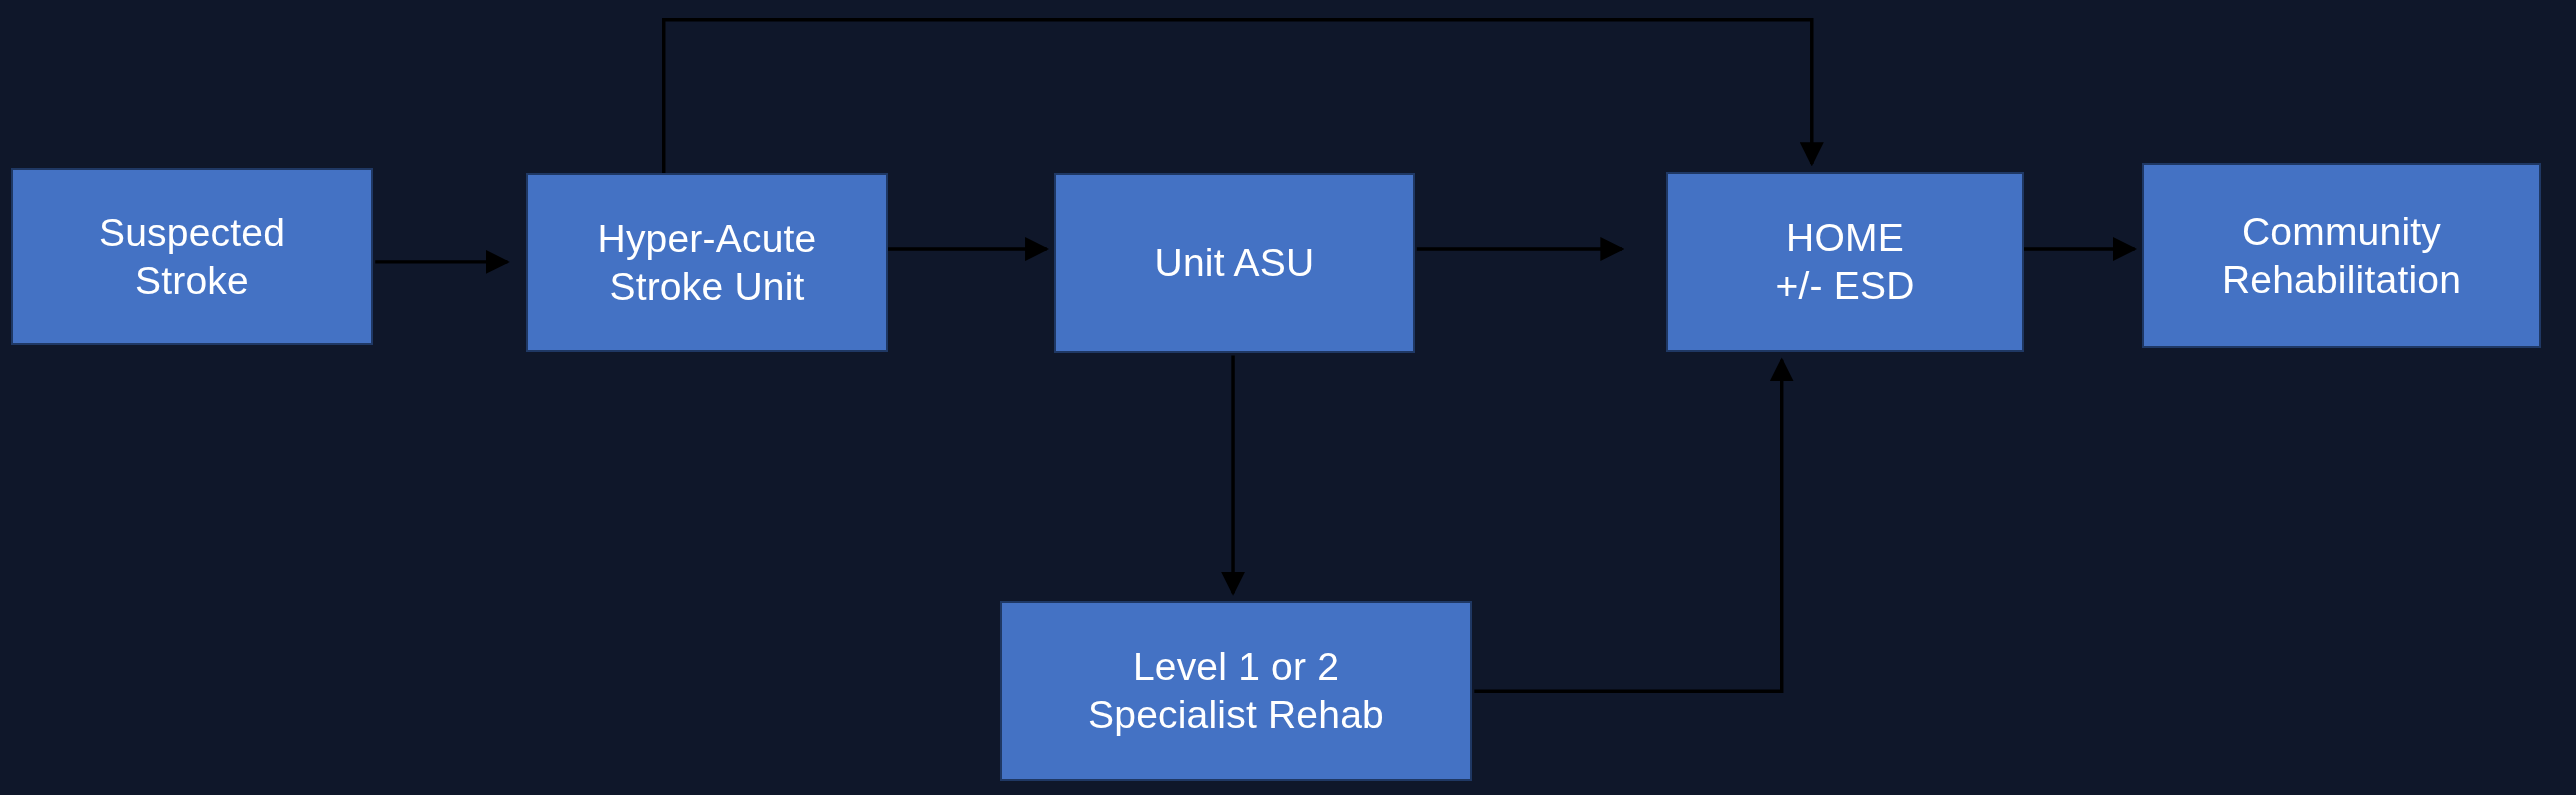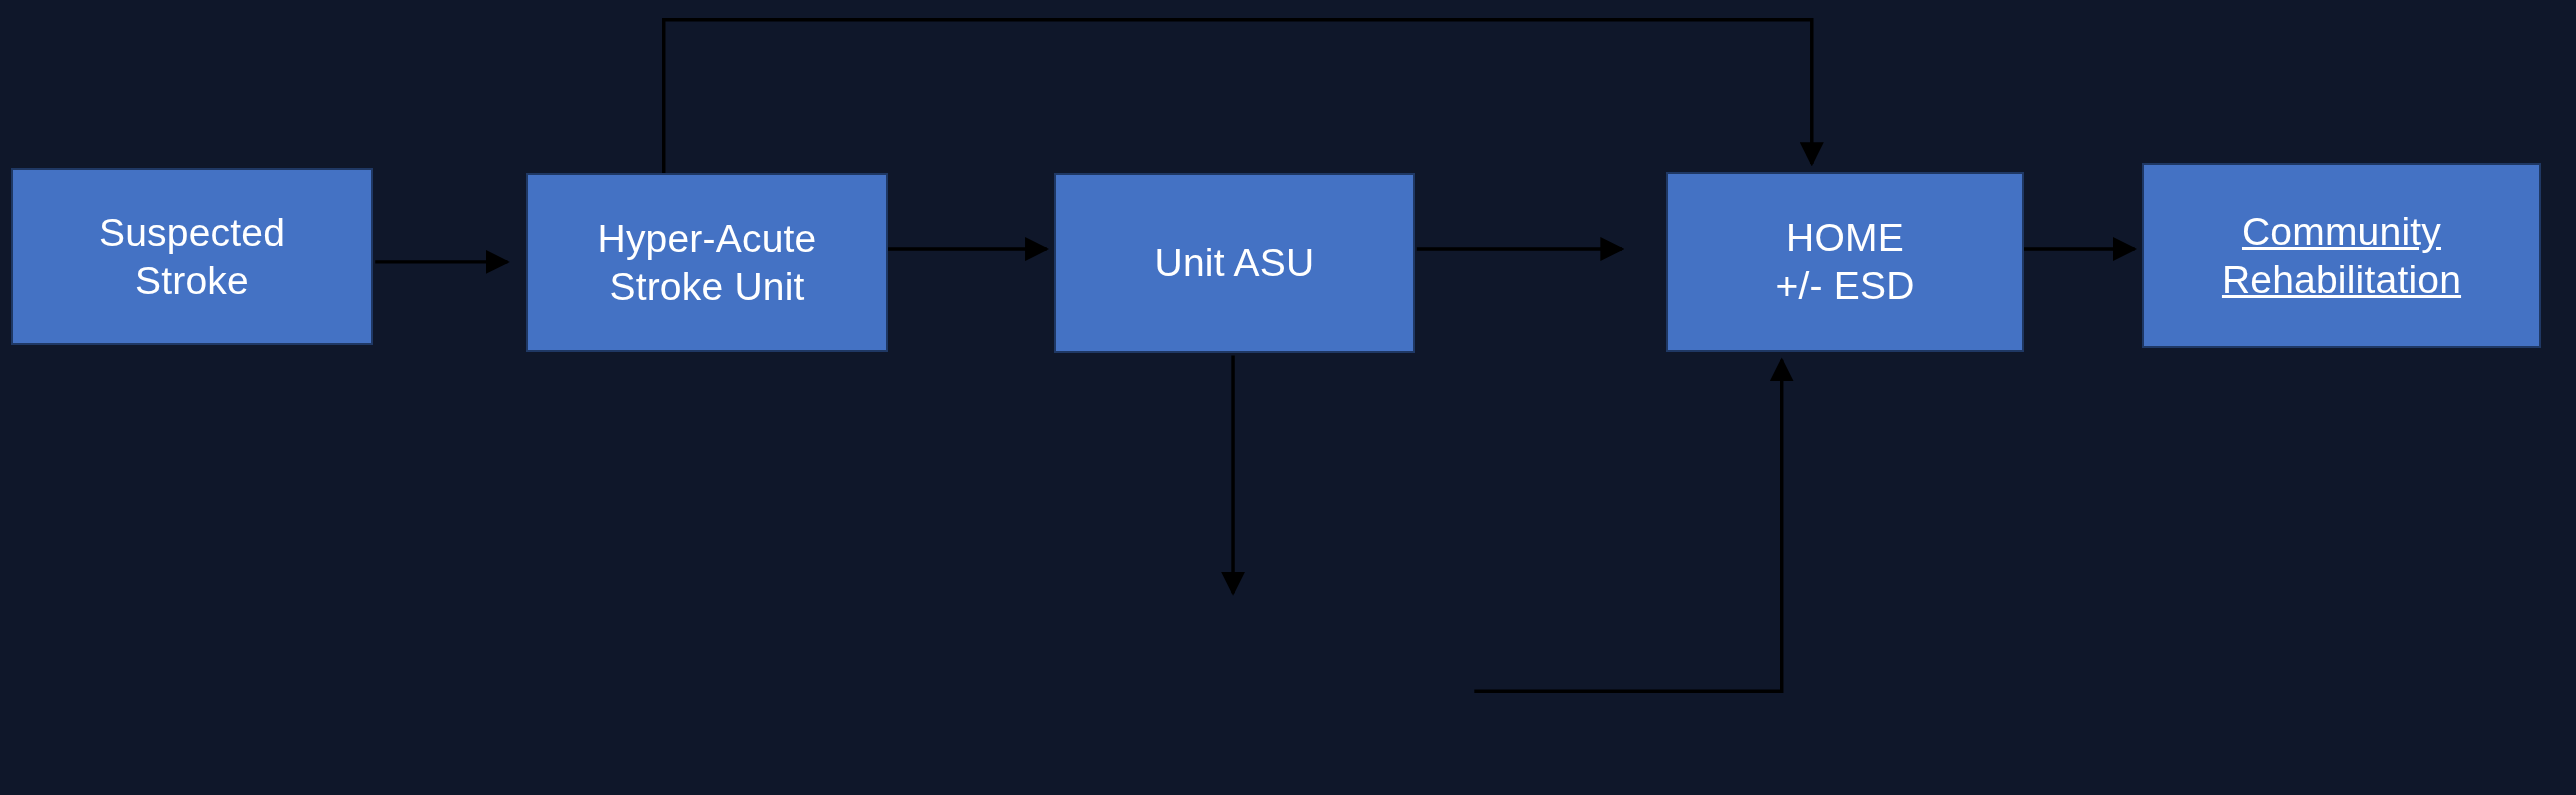--- a/index.html
+++ b/index.html
@@ -49,21 +49,21 @@
     width: 100%;
     padding: 0 6.9px;
     box-sizing: border-box;
     white-space: pre-line;
   }
   
   #node-suspected-stroke      { left: 11px;   top: 168px; width: 362px; height: 177px; }
   #node-hyper-acute-stroke-unit { left: 515px;  top: 173px; width: 362px; height: 179px; margin-left: 11px; }
   #node-local-asu             { left: 1054px; top: 173px; width: 361px; height: 180px; }
   #node-home-esd              { left: 1666px; top: 172px; width: 358px; height: 180px; }
-  #node-community-rehabilitation { left: 2142px; top: 163px; width: 399px; height: 185px; text-decoration: underline; }
+  #node-community-rehabilitation { left: 2142px; top: 163px; width: 399px; height: 185px; }
   #node-specialist-rehab      { left: 1000px; top: 601px; width: 472px; height: 180px; }
 </style>
 </head>
 <body>
 
 <div id="canvas">
 
   <svg id="edges" viewBox="0 0 3000 927" width="2576" height="796" xmlns="http://www.w3.org/2000/svg">
     <defs>
       <marker id="arrow" viewBox="0 0 10 10" refX="9" refY="5" markerWidth="7" markerHeight="7" orient="auto-start-reverse" markerUnits="strokeWidth">
@@ -103,15 +103,19 @@
   <div class="node" id="node-home-esd">
     <span class="node-label">HOME
 +/- ESD</span>
   </div>
 
   <div class="node" id="node-community-rehabilitation">
     <span class="node-label">Community
 Rehabilitation</span>
   </div>
 
+  <div class="node" id="node-specialist-rehab">
+    <span class="node-label">Level 1 or 2
+Specialist Rehab</span>
+  </div>
 
 </div>
 
 
 </body></html>

